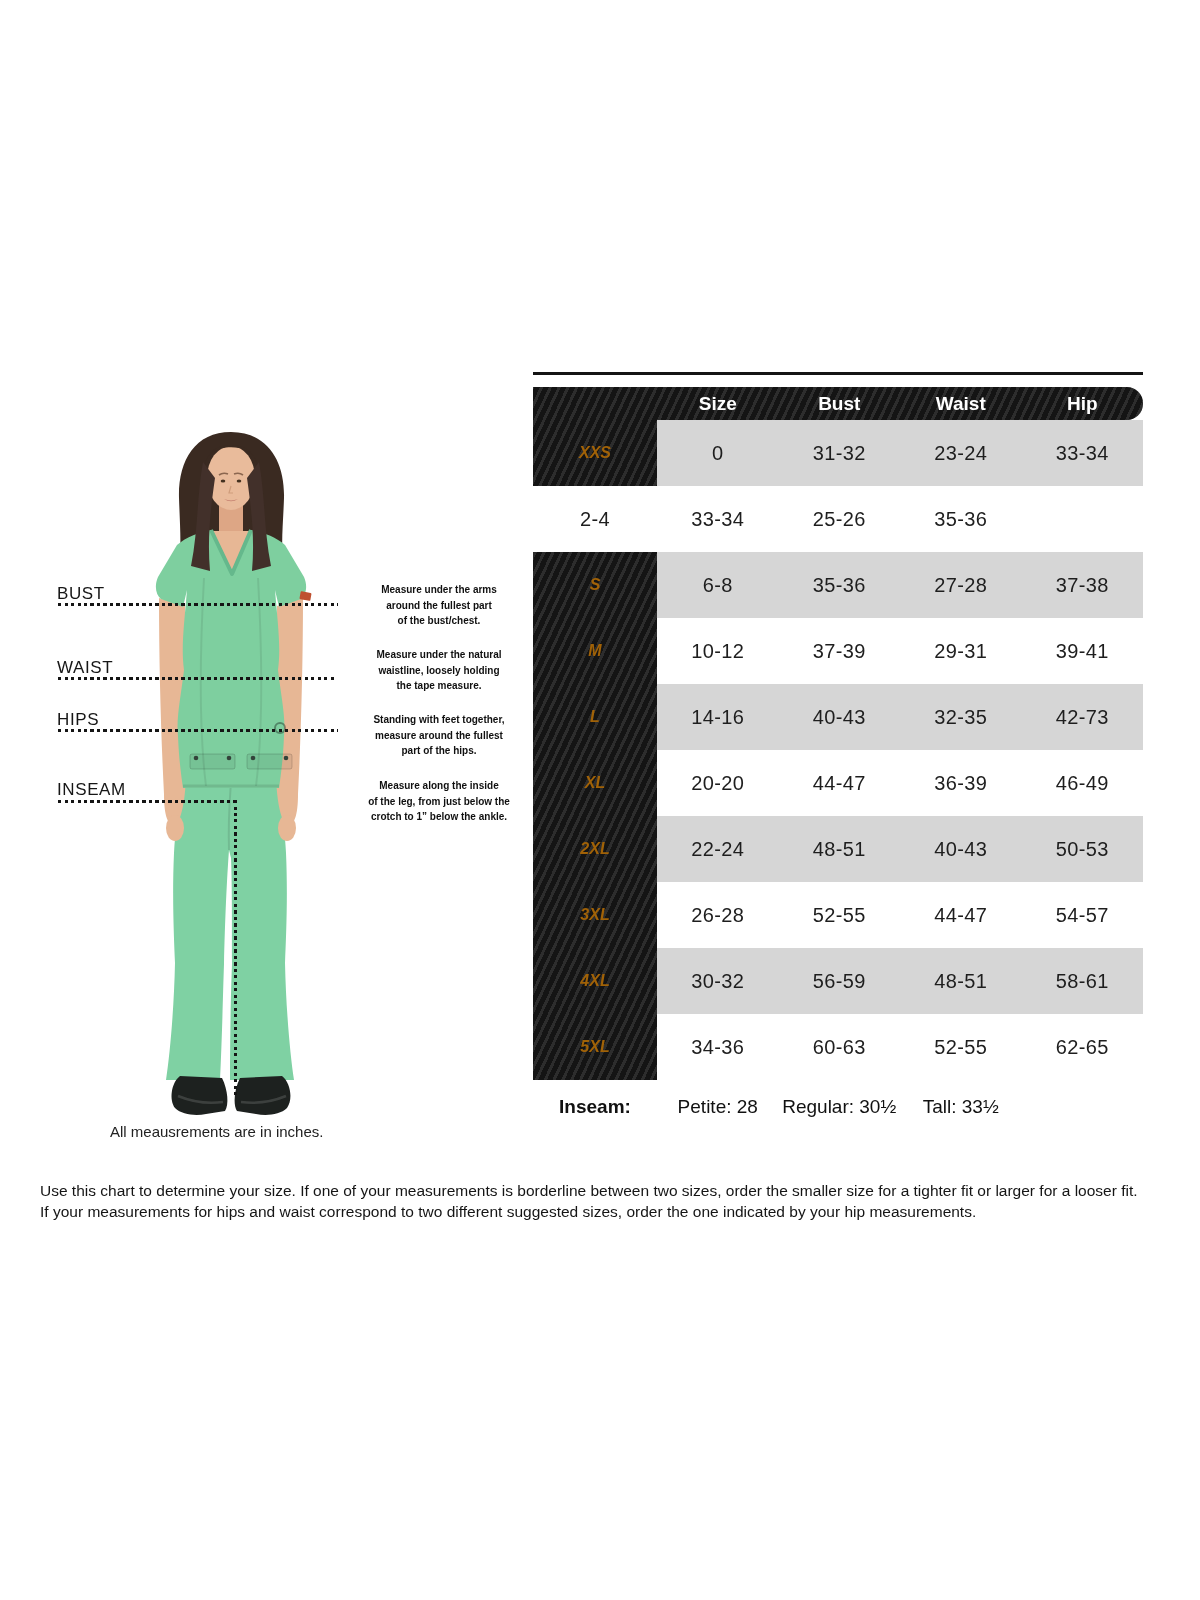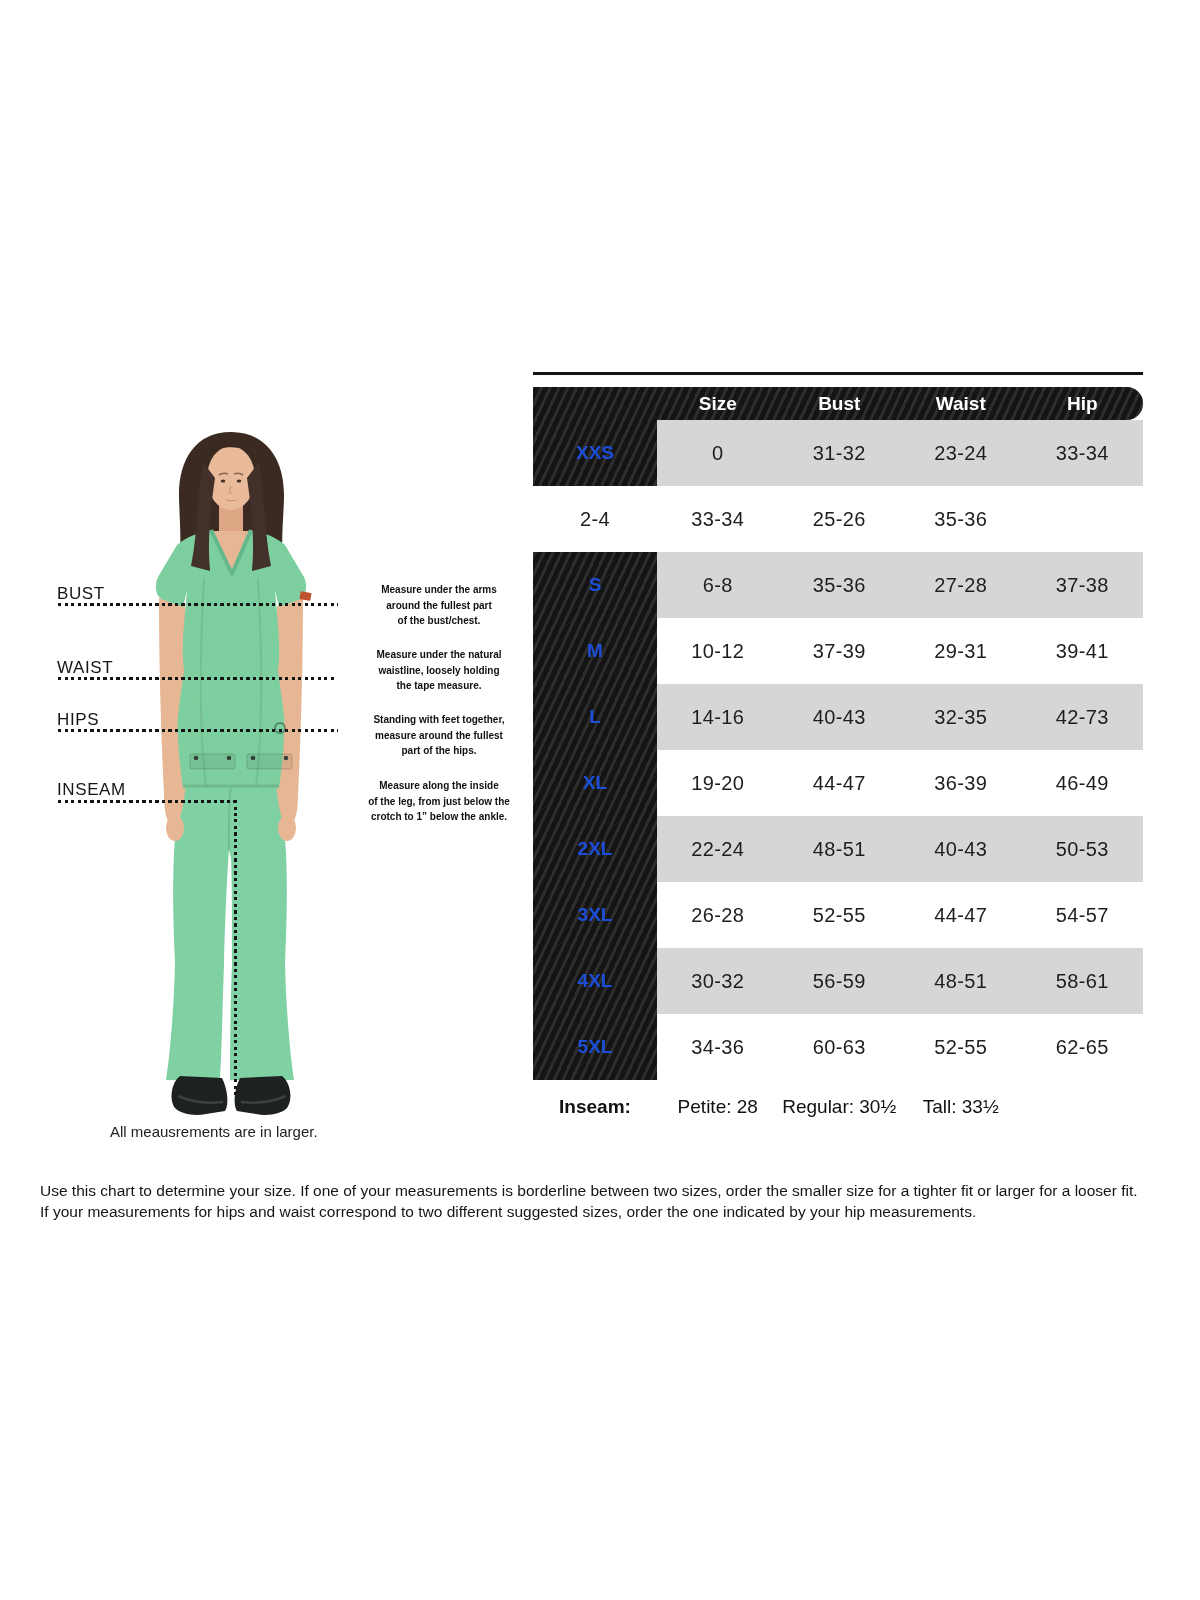--- a/index.html
+++ b/index.html
@@ -23,21 +23,21 @@
      background-image:repeating-linear-gradient(115deg,#141414 0px,#141414 5px,#2d2d2d 5px,#2d2d2d 8px);
      background-attachment:fixed;}
   .col-stripe{position:absolute;left:0;top:15px;width:124px;height:693px;z-index:0;}
   .thead{position:absolute;left:0;top:15px;width:610px;height:33px;z-index:1;
      display:grid;grid-template-columns:124px 1fr 1fr 1fr 1fr;border-radius:16px;}
   .thead .hcell{display:flex;align-items:center;justify-content:center;
      color:#fff;font-weight:bold;font-size:19px;}
   .tbody{position:absolute;left:0;top:48px;width:610px;z-index:1;}
   .trow{display:grid;grid-template-columns:124px 1fr 1fr 1fr 1fr;height:66px;}
   .cell{display:flex;align-items:center;justify-content:center;}
-  .lblcell{color:#1d4ed8;font-weight:bold;font-size:19px;background:transparent;}
+  .lblcell{color:#a16207;font-weight:bold;font-size:16px;background:transparent;font-style:italic;}
   .valcell{font-size:20px;color:#1e1e1e;letter-spacing:.4px;}
   .trow:nth-child(odd) .valcell{background:#d6d6d6;}
   .trow:nth-child(even) .valcell{background:#ffffff;}
   .inseam-row{position:absolute;left:0;top:722px;width:610px;height:26px;z-index:1;
      display:grid;grid-template-columns:124px 1fr 1fr 1fr 1fr;}
   .inseam-row .cell{font-size:19px;color:#111;}
   .inseam-label{font-weight:bold;}
 
   
   .footer{position:absolute;left:40px;top:1180px;width:1120px;text-align:left;
@@ -124,21 +124,21 @@
     <div>Standing with feet together,</div>
     <div>measure around the fullest</div>
     <div>part of the hips.</div>
   </div>
   <div class="instr" style="top:778px">
     <div>Measure along the inside</div>
     <div>of the leg, from just below the</div>
     <div>crotch to 1” below the ankle.</div>
   </div>
 
-  <div class="units-note">All meausrements are in larger.</div>
+  <div class="units-note">All meausrements are in inches.</div>
 
   <div class="table-wrap">
     <div class="rule"></div>
     <div class="col-stripe stripe"></div>
 
     <div class="thead stripe">
       <div class="hcell"></div>
       <div class="hcell">Size</div>
       <div class="hcell">Bust</div>
       <div class="hcell">Waist</div>
@@ -175,21 +175,21 @@
       </div>
       <div class="trow">
         <div class="cell lblcell">L</div>
         <div class="cell valcell">14-16</div>
         <div class="cell valcell">40-43</div>
         <div class="cell valcell">32-35</div>
         <div class="cell valcell">42-73</div>
       </div>
       <div class="trow">
         <div class="cell lblcell">XL</div>
-        <div class="cell valcell">19-20</div>
+        <div class="cell valcell">20-20</div>
         <div class="cell valcell">44-47</div>
         <div class="cell valcell">36-39</div>
         <div class="cell valcell">46-49</div>
       </div>
       <div class="trow">
         <div class="cell lblcell">2XL</div>
         <div class="cell valcell">22-24</div>
         <div class="cell valcell">48-51</div>
         <div class="cell valcell">40-43</div>
         <div class="cell valcell">50-53</div>

